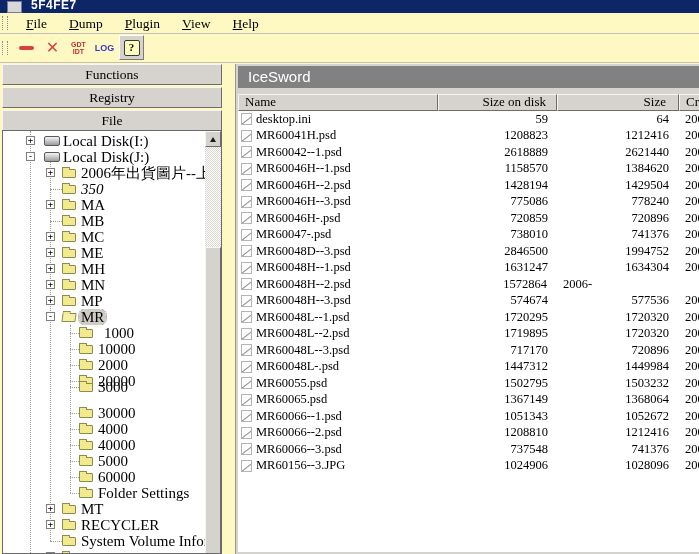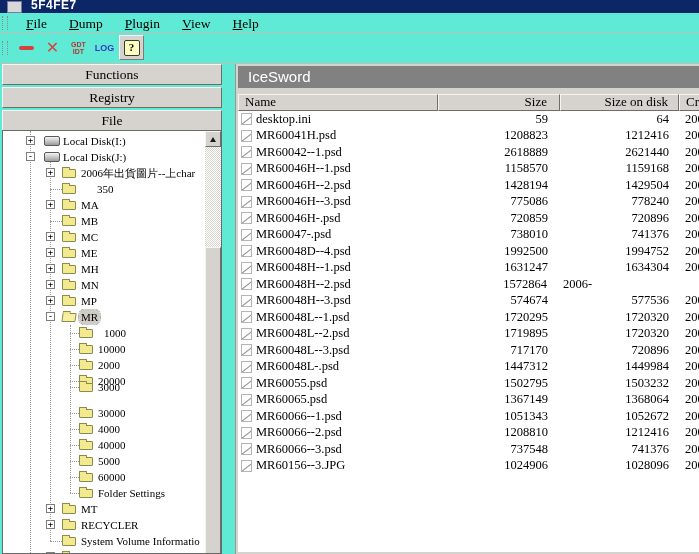--- a/index.html
+++ b/index.html
@@ -1,16 +1,16 @@
 <!DOCTYPE html>
 <html><head>
 <meta charset="utf-8">
 <style>
   html,body{margin:0;padding:0;}
-  .screen{position:relative;width:699px;height:554px;overflow:hidden;background:#5eead4;
+  .screen{position:relative;width:699px;height:554px;overflow:hidden;background:#fef9c3;
     font-family:"Liberation Serif","DejaVu Serif",serif;color:#000;}
   
   .titlebar{position:absolute;left:0;top:0;width:699px;height:13px;background:#0c2667;}
   .title-icon{position:absolute;left:7px;top:1px;width:15px;height:12px;background:#d8d8d8;border:1px solid #7a7a9a;box-sizing:border-box;}
   .title-text{position:absolute;left:31px;top:-2px;color:#fff;font:bold 12px "Liberation Sans","DejaVu Sans",sans-serif;letter-spacing:.5px;}
   
   .menubar{position:absolute;left:0;top:13px;width:699px;height:20px;display:flex;align-items:center;border-bottom:1px solid #c2bfb8;}
   .gripper{width:4px;height:14px;border-left:1px dotted #8a8a8a;border-right:1px dotted #8a8a8a;margin:0 7px 0 2px;}
   .menu-item{padding:0 11px;font-size:13.5px;line-height:19px;cursor:default;}
   .menu-item u{text-decoration:underline;}
@@ -28,21 +28,21 @@
   
   .side{position:absolute;left:2px;top:64px;width:220px;height:490px;}
   .sbtn{position:absolute;left:0;width:220px;height:21px;box-sizing:border-box;background:#d6d3ce;
     border:1px solid;border-color:#f6f5f1 #6f6d68 #6f6d68 #f6f5f1;
     text-align:center;font-size:13.5px;line-height:19px;cursor:default;}
   .tree{position:absolute;left:0;top:66px;width:220px;height:424px;box-sizing:border-box;
     background:#fff;border:1px solid #6a6a6a;overflow:hidden;}
   .trow{position:absolute;left:0;width:204px;height:16px;overflow:hidden;white-space:nowrap;}
   .texp{position:absolute;top:3px;width:9px;height:9px;box-sizing:border-box;border:1px solid #7e7e7e;background:#fff;
     font:9px "DejaVu Sans Mono",monospace;line-height:7px;text-align:center;z-index:2;}
-  .tlabel{position:absolute;top:0;font-size:11px;line-height:16px;padding:0 2px;}
+  .tlabel{position:absolute;top:0;font-size:15px;line-height:16px;padding:0 2px;}
   .tlabel.sel{background:#cfccc5;outline:1px dotted #6a6a6a;}
   .i-disk{position:absolute;top:3px;width:16px;height:10px;background:linear-gradient(#f4f4f4,#9c9c9c);
     border:1px solid #5a5a5a;border-radius:2px;box-sizing:border-box;}
   .i-folder{position:absolute;top:4px;width:14px;height:9px;background:#f2ea8c;border:1px solid #8c8a52;border-radius:1px;box-sizing:border-box;}
   .i-folder::before{content:"";position:absolute;left:-1px;top:-3px;width:6px;height:2px;background:#f2ea8c;
     border:1px solid #8c8a52;border-bottom:none;border-radius:1px 1px 0 0;}
   .i-folder.open{transform:skewX(-8deg);background:#f7f0a0;}
   .vguide{position:absolute;width:0;border-left:1px dotted #9a9a9a;z-index:0;}
   .stub{position:absolute;height:0;border-top:1px dotted #9a9a9a;z-index:0;}
   
@@ -140,21 +140,21 @@
             <span class="tlabel" style="left: 58px;">Local Disk(J:)</span>
           </div>
           <div class="trow" style="top: 34px;">
             <div class="texp" style="left: 43px;">+</div>
             <div class="i-folder" style="left: 59px;"></div>
             <span class="tlabel" style="left: 76px;">2006年出貨圖片--上char</span>
           </div>
           <div class="trow" style="top: 50px;">
             <div class="stub" style="left: 47px; width: 12px; top: 8px;"></div>
             <div class="i-folder" style="left: 59px;"></div>
-            <span class="tlabel" style="left: 92px;">350</span>
+            <span class="tlabel" style="left: 76px; font-style: italic;">350</span>
           </div>
           <div class="trow" style="top: 66px;">
             <div class="texp" style="left: 43px;">+</div>
             <div class="i-folder" style="left: 59px;"></div>
             <span class="tlabel" style="left: 76px;">MA</span>
           </div>
           <div class="trow" style="top: 82px;">
             <div class="stub" style="left: 47px; width: 12px; top: 8px;"></div>
             <div class="i-folder" style="left: 59px;"></div>
             <span class="tlabel" style="left: 76px; font-family: Liberation Serif, serif;">MB</span>
@@ -271,22 +271,22 @@
         </div>
         <div class="vsb-thumb"></div>
       </div>
     </div>
   </div>
 
   <div class="main">
     <div class="banner">IceSword</div>
     <div class="lheader">
       <div class="hcell hc-name">Name</div>
+      <div class="hcell hc-sod">Size on disk</div>
       <div class="hcell hc-size">Size</div>
-      <div class="hcell hc-sod">Size on disk</div>
       <div class="hcell hc-created">Creat</div>
     </div>
     <div class="list-body" id="file-rows">
         <div class="frow">
           <div class="fc-name">
             <span class="ficon"></span>
             <span>desktop.ini</span>
           </div>
           <div class="fc-size">59</div>
           <div class="fc-sod">64</div>
@@ -309,21 +309,21 @@
           <div class="fc-size">2618889</div>
           <div class="fc-sod">2621440</div>
           <div class="fc-created">2007-</div>
         </div>
         <div class="frow">
           <div class="fc-name">
             <span class="ficon"></span>
             <span>MR60046H--1.psd</span>
           </div>
           <div class="fc-size">1158570</div>
-          <div class="fc-sod">1159168</div>
+          <div class="fc-sod">1384620</div>
           <div class="fc-created">2006-</div>
         </div>
         <div class="frow">
           <div class="fc-name">
             <span class="ficon"></span>
             <span>MR60046H--2.psd</span>
           </div>
           <div class="fc-size">1428194</div>
           <div class="fc-sod">1429504</div>
           <div class="fc-created">2006-</div>
@@ -351,23 +351,23 @@
             <span class="ficon"></span>
             <span>MR60047-.psd</span>
           </div>
           <div class="fc-size">738010</div>
           <div class="fc-sod">741376</div>
           <div class="fc-created">2006-</div>
         </div>
         <div class="frow">
           <div class="fc-name">
             <span class="ficon"></span>
-            <span>MR60048D--4.psd</span>
-          </div>
-          <div class="fc-size">1992500</div>
+            <span>MR60048D--3.psd</span>
+          </div>
+          <div class="fc-size">2846500</div>
           <div class="fc-sod">1994752</div>
           <div class="fc-created">2006-</div>
         </div>
         <div class="frow">
           <div class="fc-name">
             <span class="ficon"></span>
             <span>MR60048H--1.psd</span>
           </div>
           <div class="fc-size">1631247</div>
           <div class="fc-sod">1634304</div>

